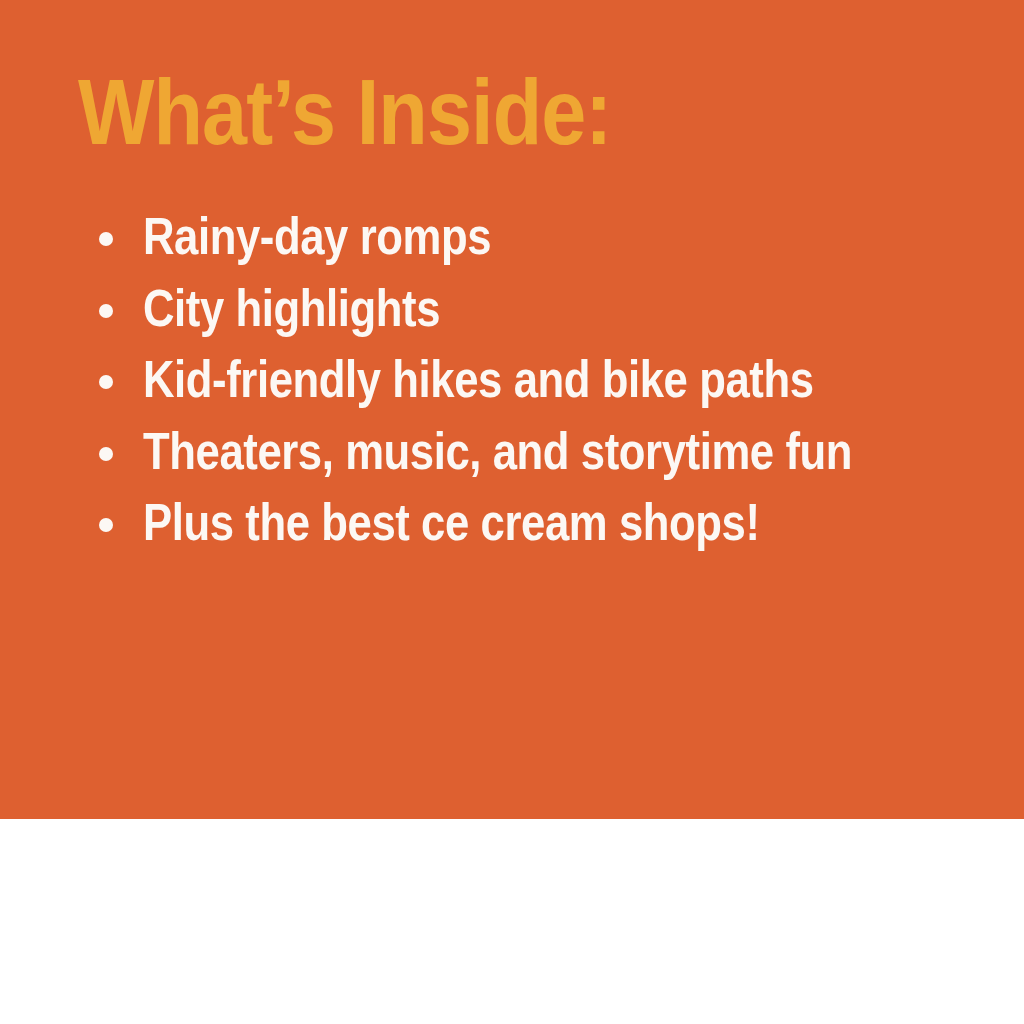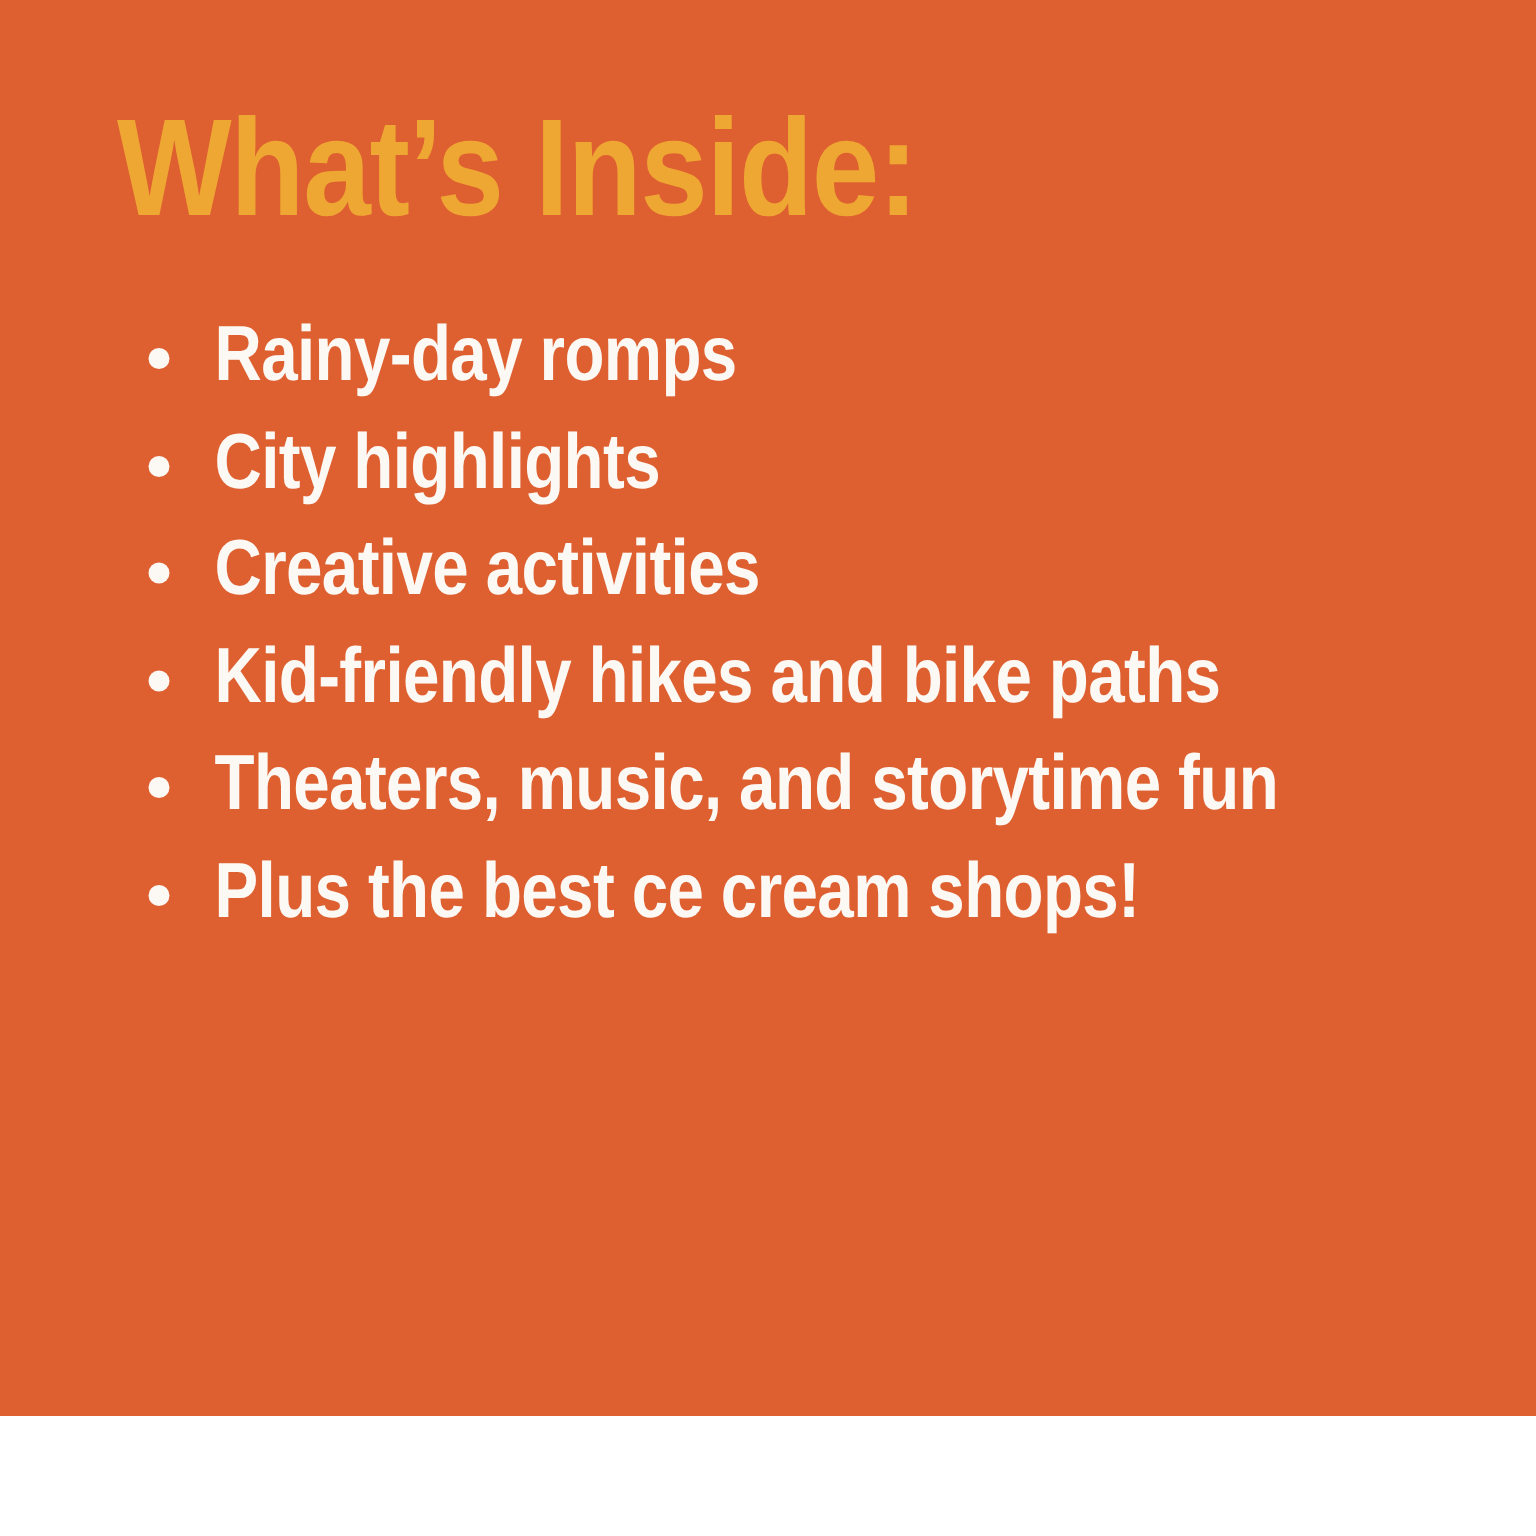--- a/index.html
+++ b/index.html
@@ -9,21 +9,21 @@
   body {
     width: 1024px;
     height: 1024px;
     overflow: hidden;
     font-family: "Liberation Sans", sans-serif;
   }
 
   #poster {
     position: relative;
     width: 1024px;
-    height: 944px;
+    height: 819px;
     background: #DE6030;
     box-sizing: border-box;
     overflow: hidden;
     text-decoration: underline;
   }
 
   
   #title-block {
     position: absolute;
     left: 78px;
@@ -106,24 +106,20 @@
 
 
     <li class="list-item">
       <span class="bullet-icon"></span>
       <span class="item-label">City highlights</span>
     </li>
 
 
 
 
-    <li class="list-item">
-      <span class="bullet-icon"></span>
-      <span class="item-label">Creative activities</span>
-    </li>
 
     <li class="list-item">
       <span class="bullet-icon"></span>
       <span class="item-label">Kid-friendly hikes and bike paths</span>
     </li>
 
     <li class="list-item">
       <span class="bullet-icon"></span>
       <span class="item-label">Theaters, music, and storytime fun</span>
     </li>

